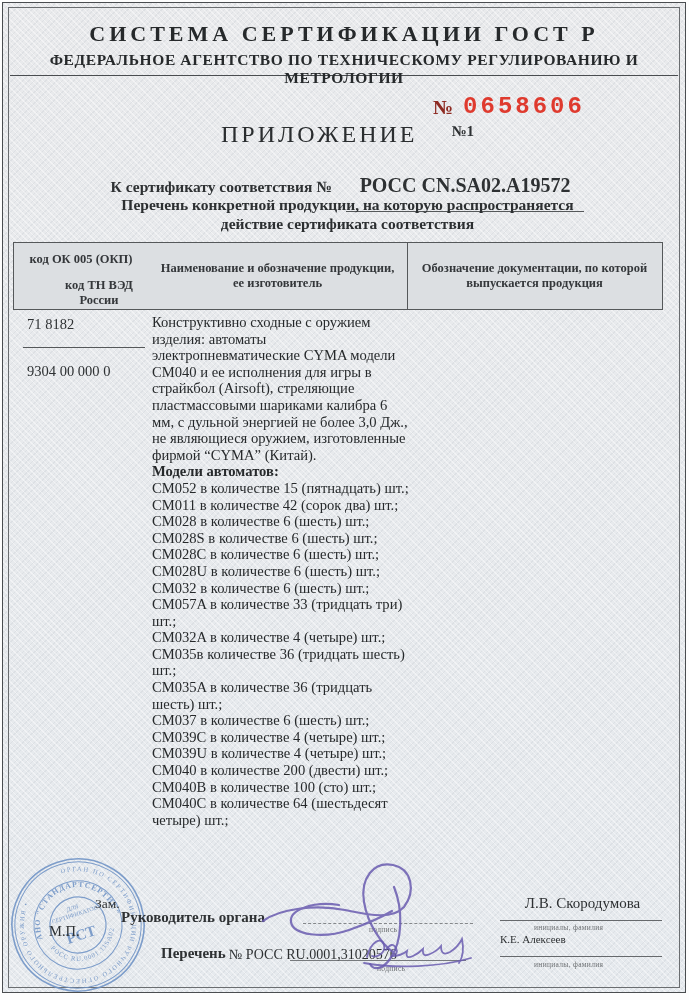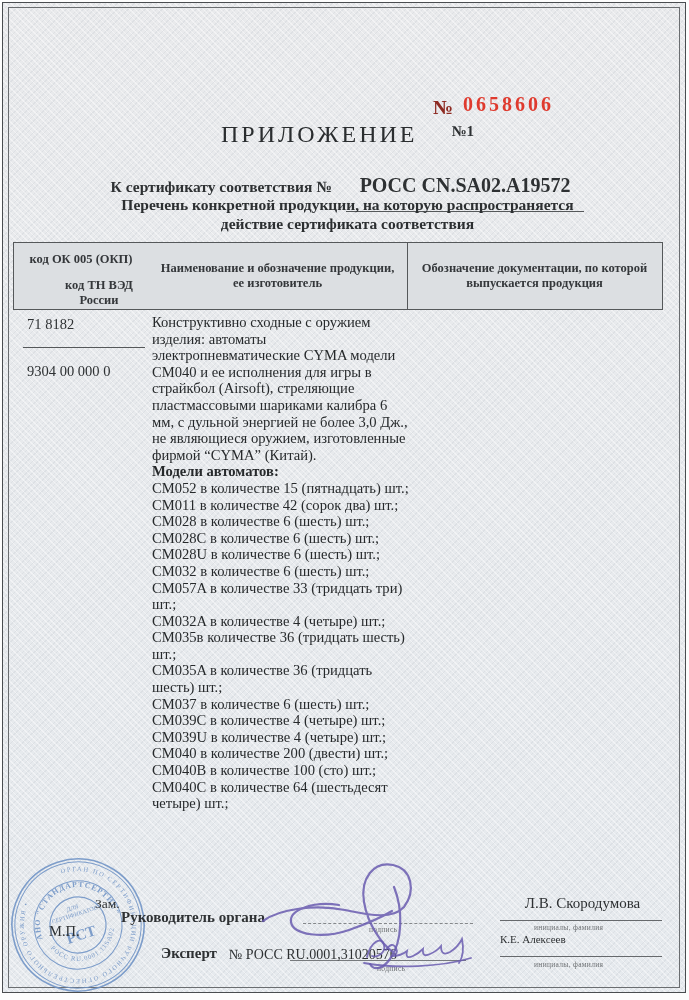--- a/index.html
+++ b/index.html
@@ -13,21 +13,21 @@
           linear-gradient(#e9eaec,#e6eaee);}
   .frame-inner{position:absolute;left:5px;top:4px;right:5px;bottom:4px;
         border:1px solid #6a6d70;pointer-events:none;}
   
   .hdr{position:absolute;left:7px;top:6px;right:7px;height:66px;border-bottom:1.5px solid #4a4d50;text-align:center;}
   .hdr-title{margin-top:12px;font-size:22px;font-weight:bold;letter-spacing:4px;color:#26292b;}
   .hdr-sub{margin-top:4px;font-size:15.5px;font-weight:bold;letter-spacing:.6px;color:#26292b;}
   
   .serial{position:absolute;left:430px;top:90px;display:flex;align-items:flex-start;}
   .serial .no{font-size:20px;font-weight:bold;color:#8d2a22;margin-right:10px;margin-top:3px;}
-  .serial .digits{font-family:Liberation Serif, serif;font-size:20px;font-weight:bold;
+  .serial .digits{font-family:Liberation Mono, monospace;font-size:24px;font-weight:bold;
                   letter-spacing:3px;color:#df3a2e;}
   
   .appendix{position:absolute;left:0;top:118px;width:689px;text-align:center;}
   .appendix .t{font-size:24px;font-weight:normal;letter-spacing:3px;color:#2a2d2f;}
   .appendix .n{font-size:15px;font-weight:bold;margin-left:30px;position:relative;top:-6px;}
   
   .certline{position:absolute;left:0;top:155px;width:689px;text-align:center;font-size:15.5px;font-weight:bold;}
   .certline .val{display:inline-block;margin-left:10px;padding:0 14px 14px 14px;font-size:20px;
                  border-bottom:1px solid #55585a;margin-top:16px;}
   
@@ -71,20 +71,24 @@
   .sig-exp{position:absolute;left:356px;top:924px;z-index:4;}
   svg text{font-family:"Liberation Serif","DejaVu Serif",serif;}
 </style>
 </head>
 <body>
 
 <div class="page">
   <div class="cert">
     <div class="frame-inner"></div>
 
+    <div class="hdr">
+      <div class="hdr-title">СИСТЕМА СЕРТИФИКАЦИИ ГОСТ Р</div>
+      <div class="hdr-sub">ФЕДЕРАЛЬНОЕ АГЕНТСТВО ПО ТЕХНИЧЕСКОМУ РЕГУЛИРОВАНИЮ И МЕТРОЛОГИИ</div>
+    </div>
 
     <div class="serial">
       <span class="no">№</span>
       <span class="digits">0658606</span>
     </div>
 
     <div class="appendix">
       <span class="t">ПРИЛОЖЕНИЕ</span>
       <span class="n">№1</span>
     </div>
@@ -110,20 +114,21 @@
     <div class="code-div"></div>
     <div class="tnved">9304 00 000 0</div>
 
     <div class="prod">
       <div>Конструктивно сходные с оружием изделия: автоматы электропневматические CYMA модели CM040 и ее исполнения для игры в страйкбол (Airsoft), стреляющие пластмассовыми шариками калибра 6 мм, с дульной энергией не более 3,0 Дж., не являющиеся оружием, изготовленные фирмой “CYMA” (Китай).</div>
       <div class="bold">Модели автоматов:</div>
       <div>
           <div>CM052 в количестве 15 (пятнадцать) шт.;</div>
           <div>CM011 в количестве 42 (сорок два) шт.;</div>
           <div>CM028 в количестве 6 (шесть) шт.;</div>
+          <div>CM028S в количестве 6 (шесть) шт.;</div>
           <div>CM028C в количестве 6 (шесть) шт.;</div>
           <div>CM028U в количестве 6 (шесть) шт.;</div>
           <div>CM032 в количестве 6 (шесть) шт.;</div>
           <div>CM057A в количестве 33 (тридцать три) шт.;</div>
           <div>CM032A в количестве 4 (четыре) шт.;</div>
           <div>CM035в количестве 36 (тридцать шесть) шт.;</div>
           <div>CM035A в количестве 36 (тридцать шесть) шт.;</div>
           <div>CM037 в количестве 6 (шесть) шт.;</div>
           <div>CM039C в количестве 4 (четыре) шт.;</div>
           <div>CM039U в количестве 4 (четыре) шт.;</div>
@@ -166,21 +171,21 @@
     <div class="cap cap1">подпись</div>
 
     <div class="name1">Л.В. Скородумова</div>
     <div class="rline1"></div>
     <div class="cap cap2">инициалы, фамилия</div>
 
     <div class="name2">К.Е. Алексеев</div>
     <div class="rline2"></div>
     <div class="cap cap3">инициалы, фамилия</div>
 
-    <div class="expert">Эксперт</div>
+    <div class="expert">Перечень</div>
     <div class="expnum">№ РОСС RU.0001,31020576</div>
     <div class="line2"></div>
     <div class="cap cap4">подпись</div>
 
     <svg class="sig-big" width="235" height="118" viewBox="0 0 235 118">
       <g fill="none" stroke="#6a5cb0" stroke-width="2.2" stroke-linecap="round" opacity=".85">
         <path d="M 22 62 C 38 50, 74 45, 104 51 C 132 57, 152 60, 163 48 C 175 32, 171 10, 152 6 C 133 2, 119 19, 123 43 C 127 67, 142 86, 152 93"></path>
         <path d="M 98 46 C 72 42, 48 51, 50 63 C 52 76, 82 80, 108 71 C 128 64, 141 58, 151 52"></path>
         <path d="M 153 28 C 162 50, 162 82, 149 100 C 142 110, 133 112, 129 105"></path>
       </g>

